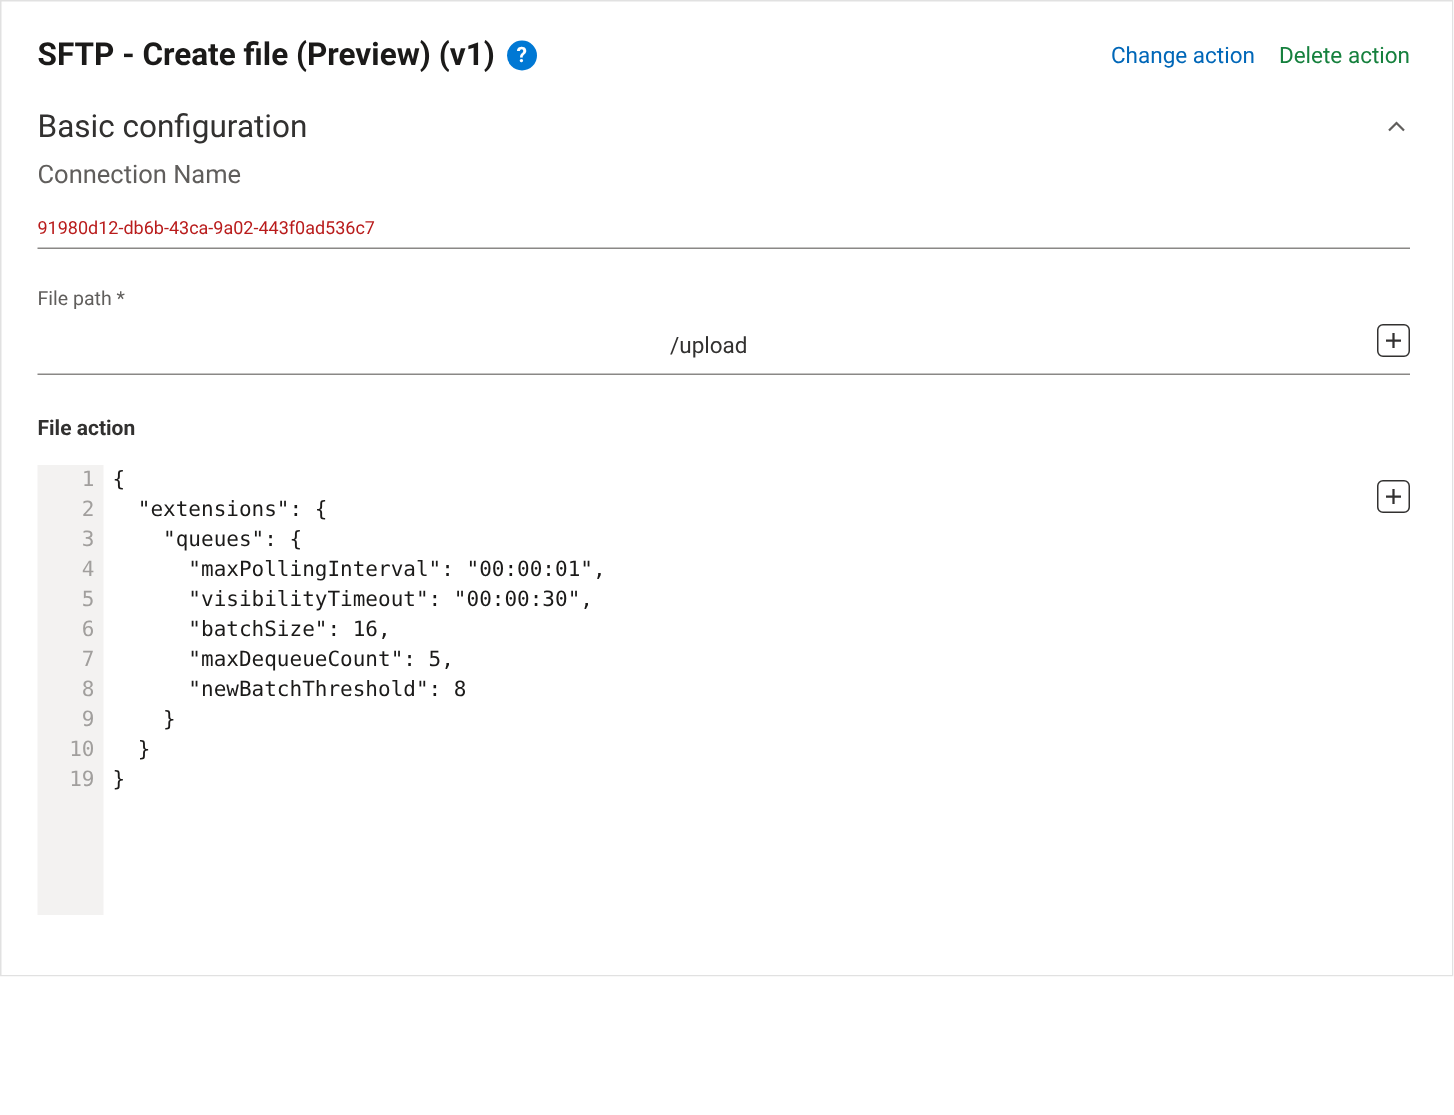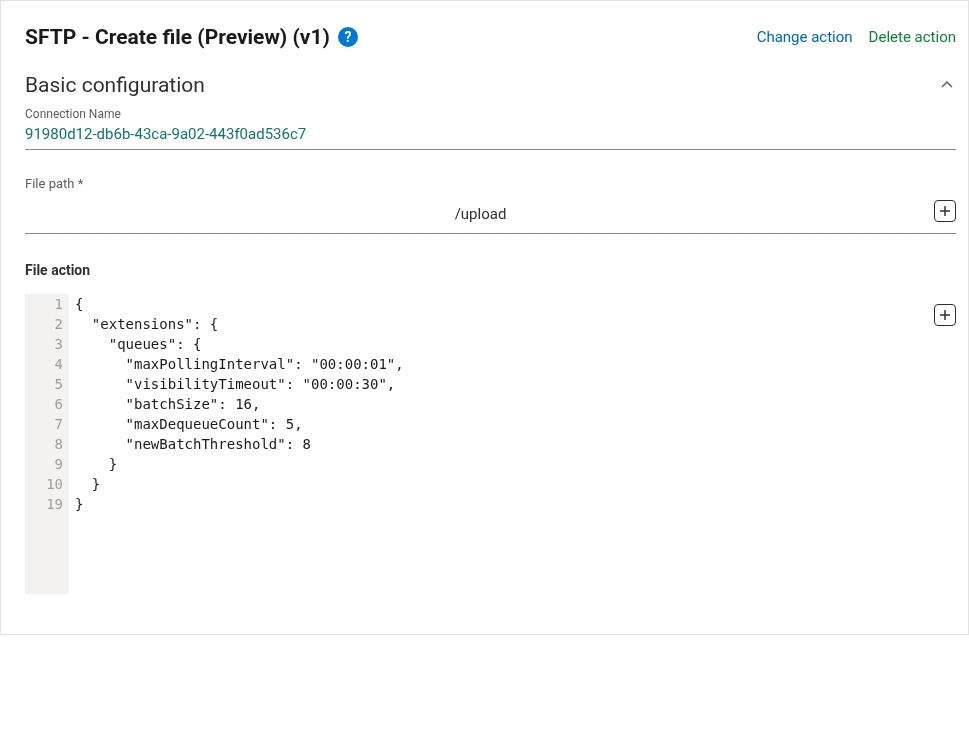--- a/index.html
+++ b/index.html
@@ -5,21 +5,21 @@
   * { box-sizing: border-box; }
   html, body {
     margin: 0; padding: 0;
     font-family: "Segoe UI", -apple-system, Roboto, Arial, sans-serif;
     background: #fff;
     color: #323130;
   }
   .panel {
     width: 969px;
     border: 1px solid #e1e1e1;
-    padding: 24px 12px 40px 24px;
+    padding: 24px 28px 40px 24px;
     background: #fff;
   }
   .header-row {
     display: flex;
     align-items: center;
     justify-content: space-between;
     margin-bottom: 24px;
   }
   .title-wrap {
     display: flex;
@@ -64,30 +64,31 @@
   .chevron {
     width: 18px; height: 18px;
     display: inline-flex;
     align-items: center;
     justify-content: center;
     cursor: pointer;
   }
   .chevron svg { stroke: #605e5c; }
 
   .label-sm {
-    font-size: 12px;
+    font-size: 17px;
     color: #605e5c;
     margin-top: 10px;
   }
   .static-value {
-    font-size: 15px;
-    color: #0f766e;
+    font-size: 12px;
+    color: #b91c1c;
     padding: 4px 0 6px 0;
     border-bottom: 1px solid #8a8886;
     margin-bottom: 10px;
+    margin-top: 14px;
   }
 
   .field {
     margin-top: 26px;
   }
   .field-label {
     font-size: 13px;
     color: #605e5c;
     margin-bottom: 4px;
   }

